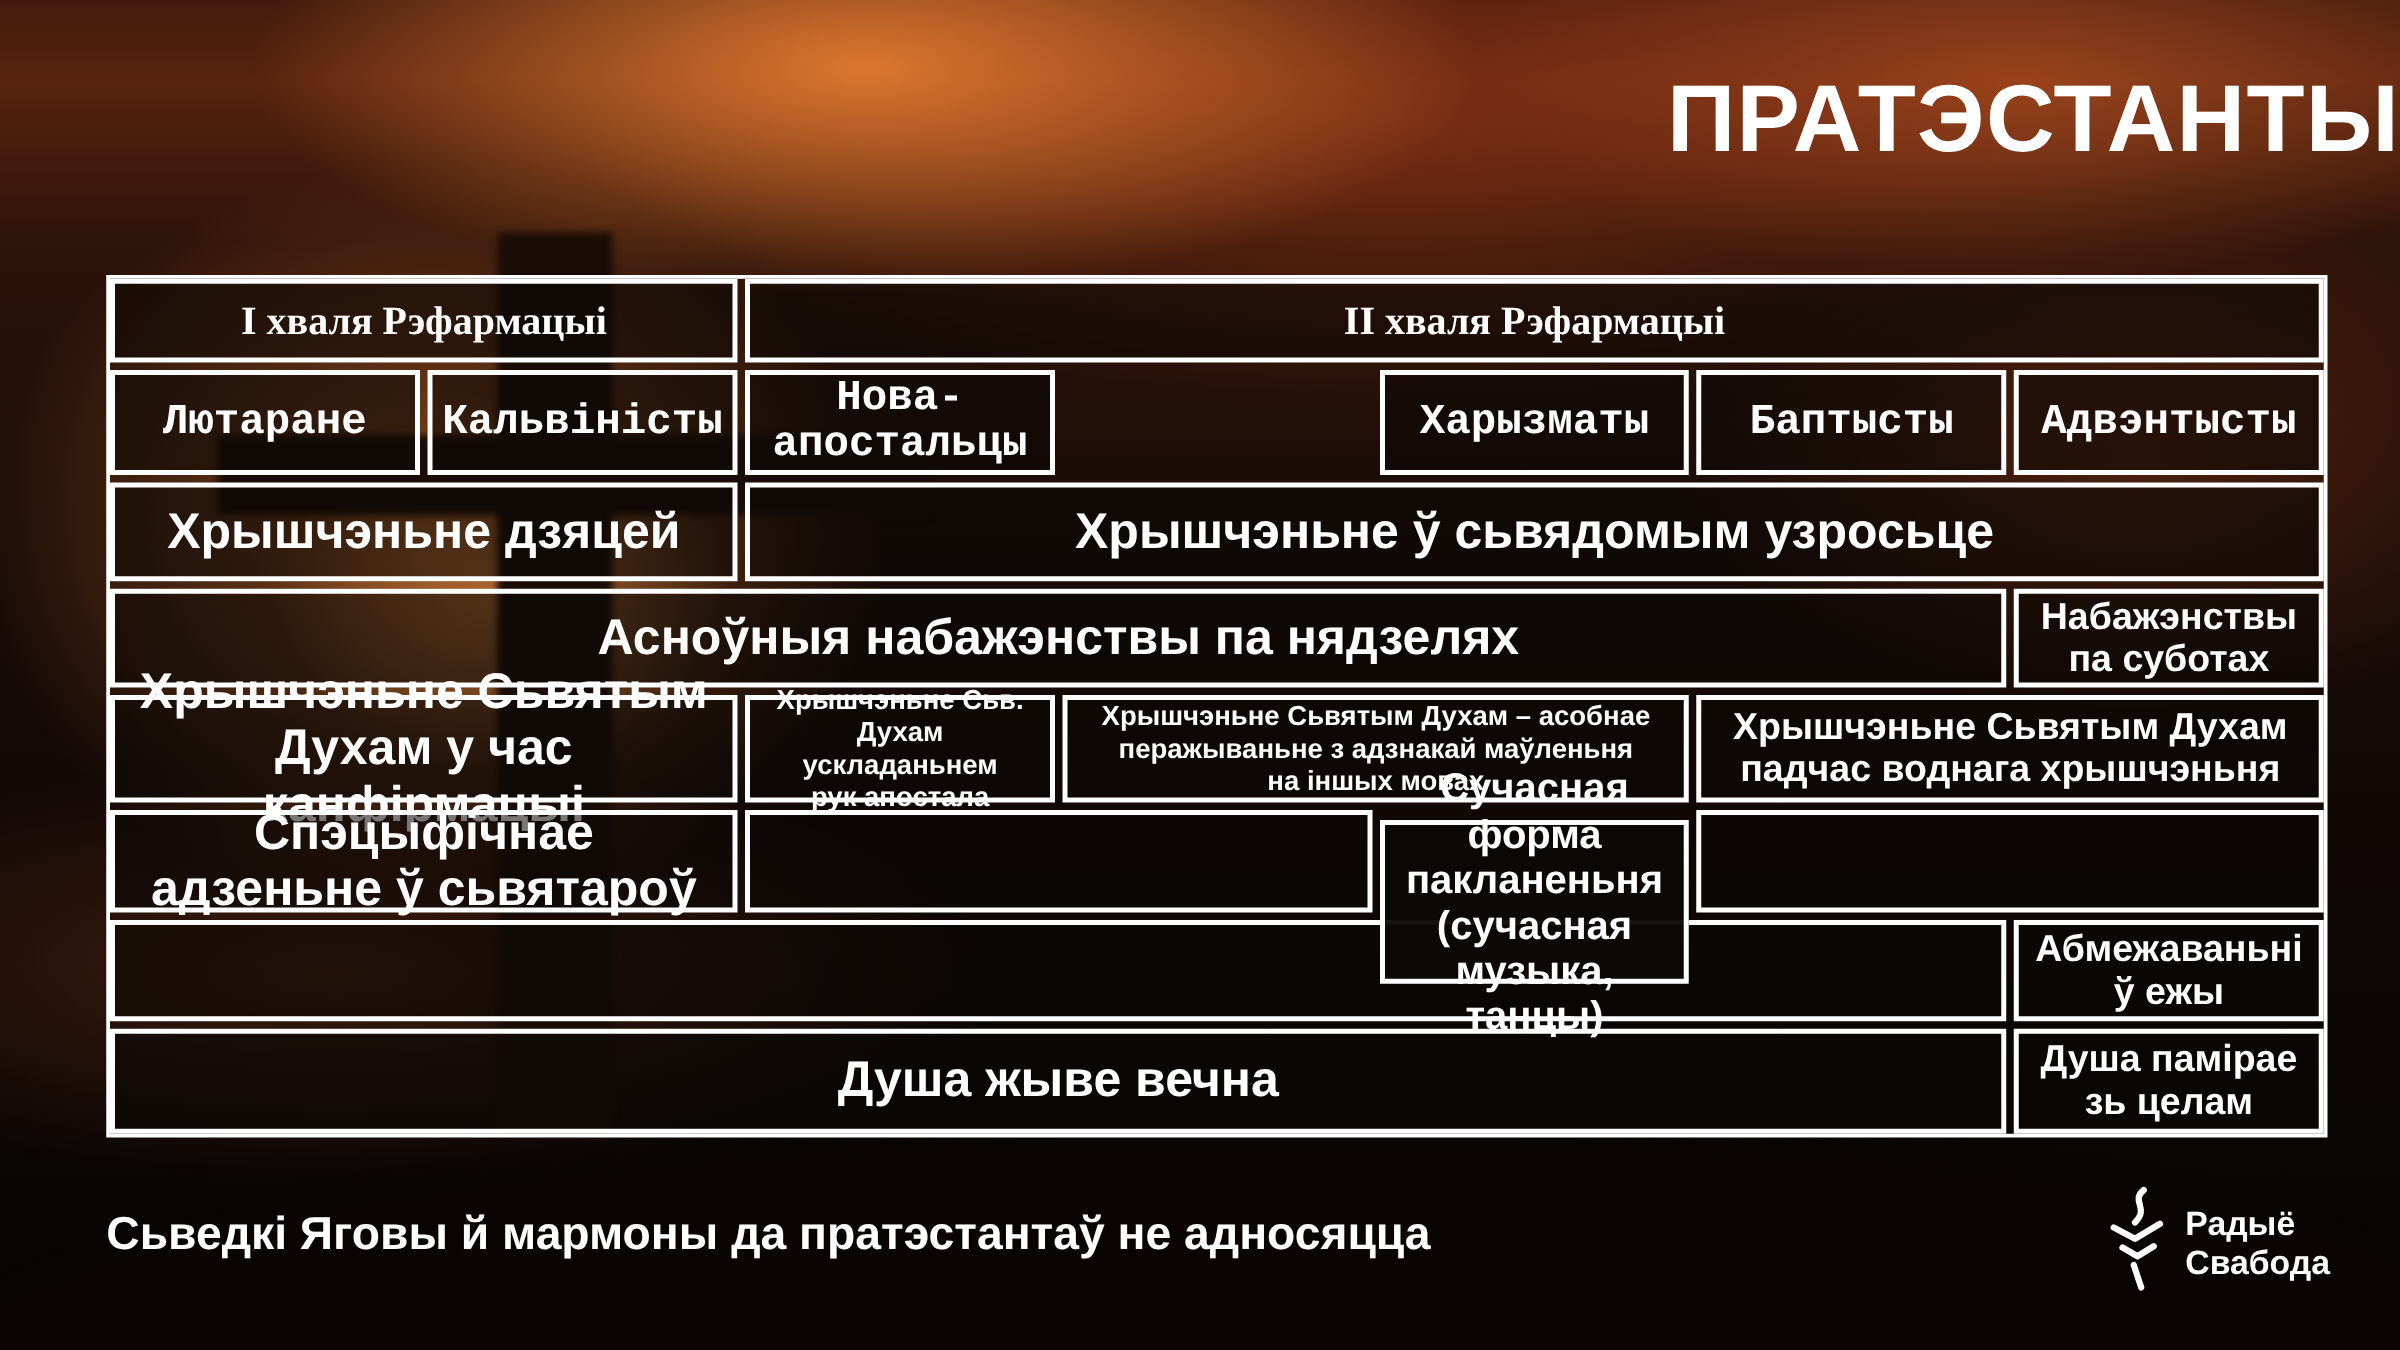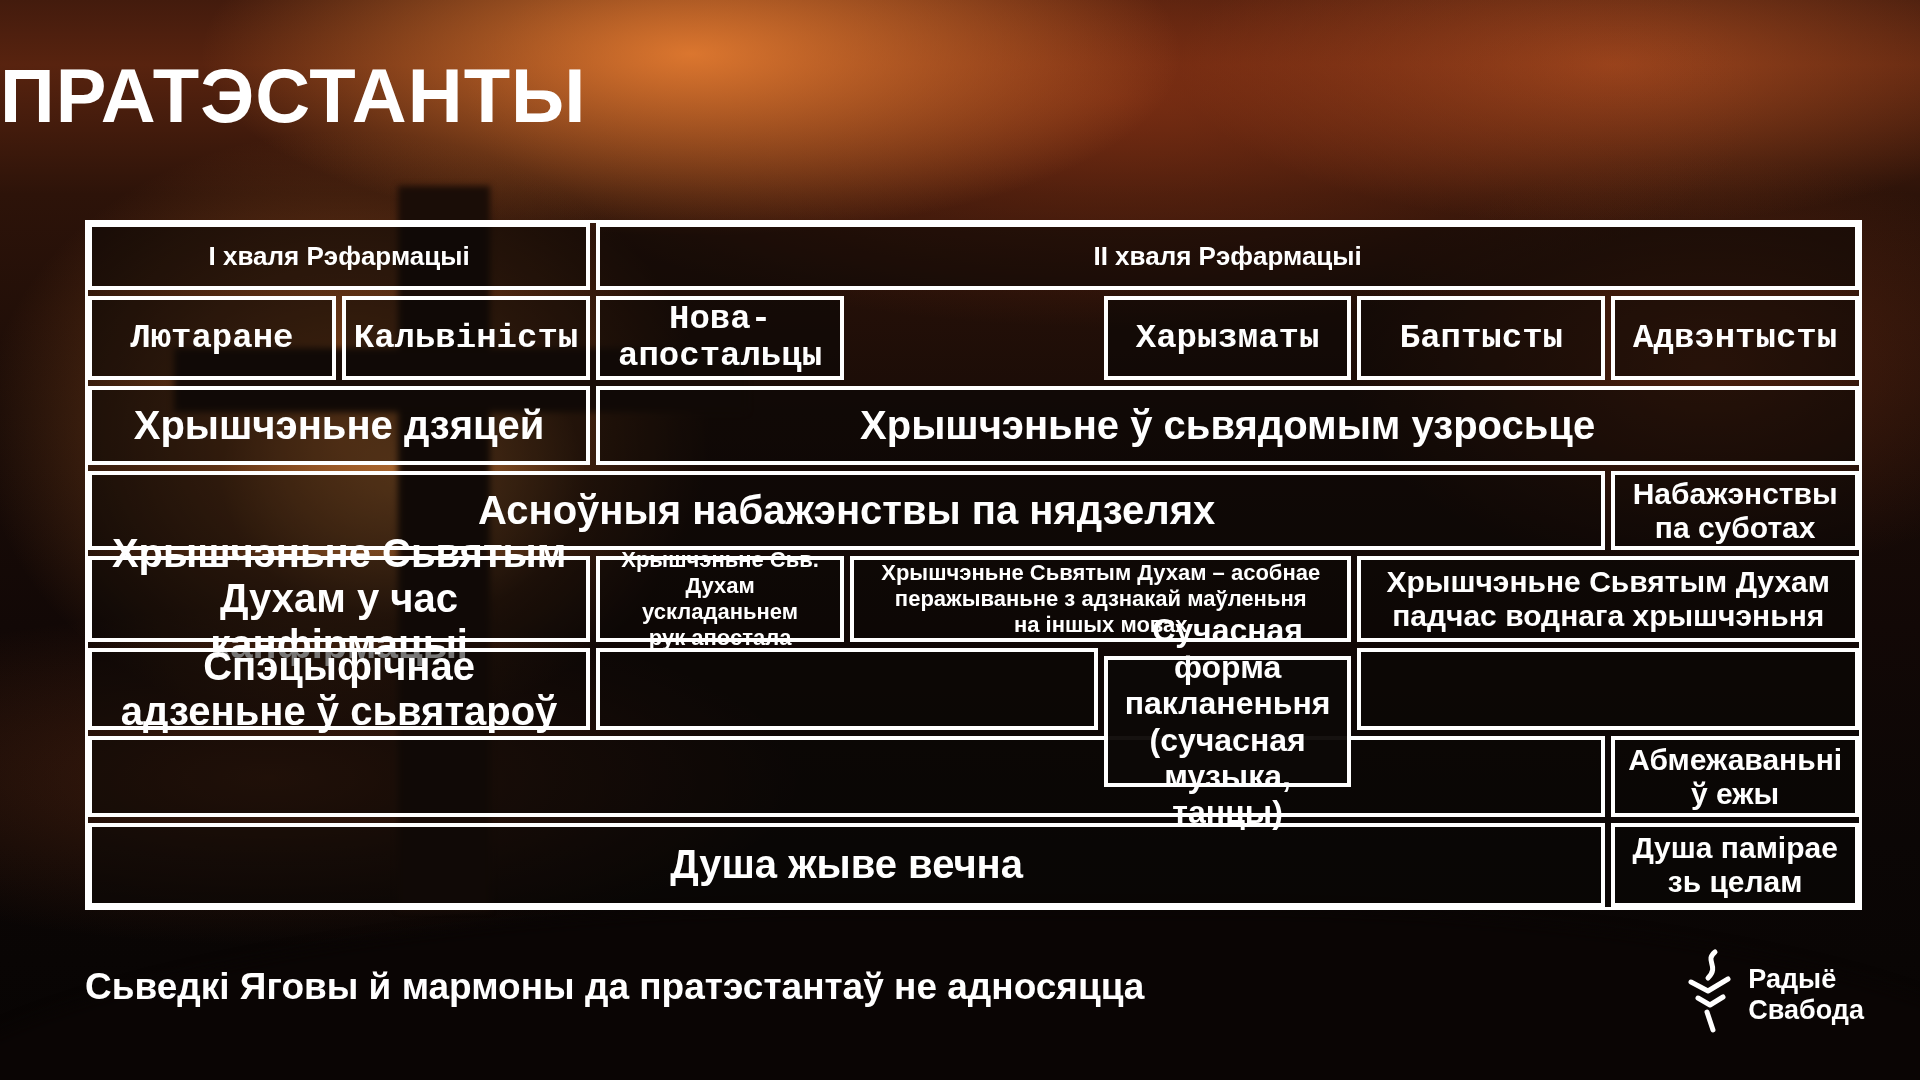--- a/index.html
+++ b/index.html
@@ -17,30 +17,30 @@
       radial-gradient(ellipse 260px 210px at 21% 44%, rgba(255,180,92,0.42), transparent 70%),
       radial-gradient(ellipse 520px 300px at 89% 34%, rgba(152,62,26,0.38), transparent 70%),
       radial-gradient(ellipse 760px 240px at 14% 72%, rgba(196,88,36,0.26), transparent 70%),
       linear-gradient(180deg, #431b0d 0%, #58230f 6%, #2d1309 18%, #1a0c07 38%, #120806 58%, #0b0605 78%, #070403 100%);
   }
   .cross-v { position:absolute; left:398px; top:186px; width:92px; height:724px; background:#1a0d07; filter:blur(3px); z-index:1; }
   .cross-h { position:absolute; left:174px; top:348px; width:572px; height:64px; background:#1a0d07; filter:blur(3px); z-index:1; }
   .hills { position:absolute; left:-120px; right:-120px; bottom:-170px; height:340px; background:#0a0504;
            border-radius:45% 38% 0 0 / 70% 55% 0 0; filter:blur(7px); z-index:2; }
 
-  .title { position:absolute; top:52px; left:0; width:100%; text-align:left; color:#ffffff;
+  .title { position:absolute; top:52px; left:0; width:100%; text-align:right; color:#ffffff;
            font-size:76px; font-weight:700; letter-spacing:1px; z-index:3; }
 
   .grid { position:absolute; left:85px; top:220px; width:1777px; height:690px;
           border:3px solid #ffffff; display:grid; grid-template-columns:repeat(7,1fr);
           grid-template-rows:67px 84px 79px 79px 86px 82px 81px 1fr; gap:6px; z-index:3; }
   .cell { position:relative; border:4px solid #ffffff; background:rgba(10,7,5,0.55); color:#ffffff;
           font-weight:700; display:flex; align-items:center; justify-content:center; text-align:center;
           white-space:pre-line; line-height:1.13; font-size:40px; padding:2px 8px; }
-  .wave  { font-size:26px; }
+  .wave  { font-size:32px;font-family:Liberation Serif, serif; }
   .denom { font-size:34px; line-height:1.08;font-family:Liberation Mono, monospace; }
   .mid   { font-size:30px; }
   .small { font-size:22px; line-height:1.18; }
   .worship { z-index:5; align-self:start; margin-top:8px; height:131px;
              background:rgba(12,8,6,0.96); font-size:32px; line-height:1.14; }
 
   .footer-note { position:absolute; left:85px; top:966px; color:#ffffff; font-size:37px; font-weight:700; z-index:4; }
 
   .logo { position:absolute; right:56px; top:948px; display:flex; align-items:flex-start; gap:10px; z-index:4; color:#ffffff; }
   .logo svg { display:block; }

